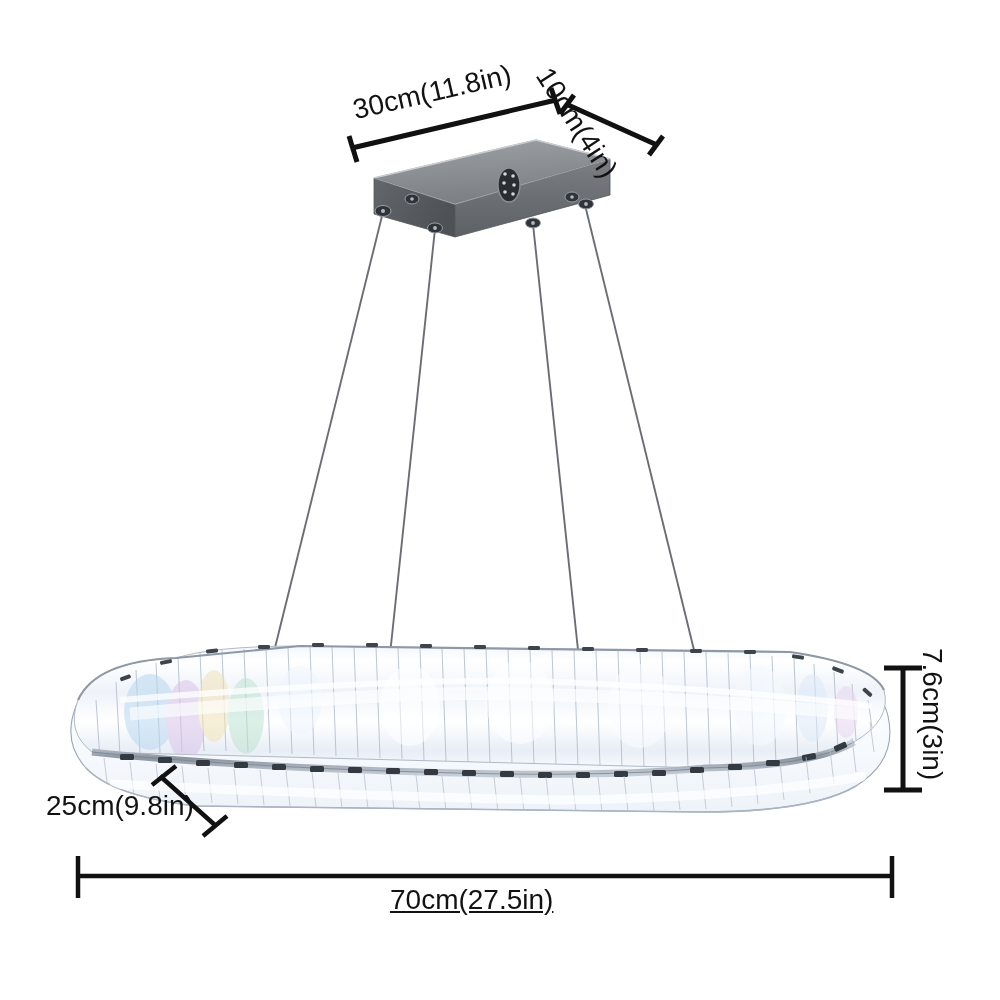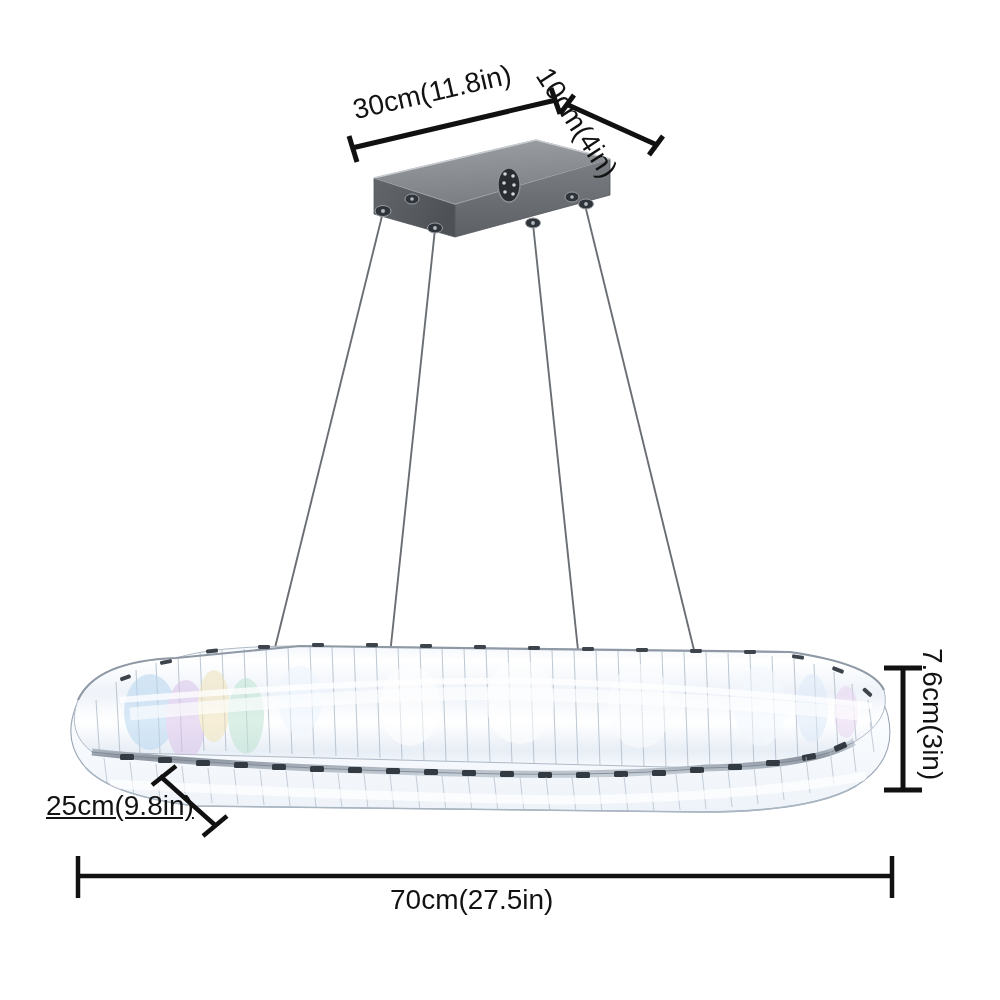--- a/index.html
+++ b/index.html
@@ -342,17 +342,17 @@
       </g>
     </g>
   </svg>
 
   <div class="dim-label" style="left:350px; top:95px; font-size:28px; transform:rotate(-13deg); transform-origin:left top;">30cm(11.8in)</div>
 
   <div class="dim-label" style="left:556px; top:62px; font-size:28px; transform:rotate(57deg); transform-origin:left top;">10cm(4in)</div>
 
   <div class="dim-label" style="left:948px; top:648px; font-size:28px; transform:rotate(90deg); transform-origin:left top;">7.6cm(3in)</div>
 
-  <div class="dim-label" style="left:46px; top:790px; font-size:28px;text-decoration:underline;">25cm(9.8in)</div>
-
-  <div class="dim-label" style="left:390px; top:884px; font-size:28px;">70cm(27.5in)</div>
+  <div class="dim-label" style="left:46px; top:790px; font-size:28px;">25cm(9.8in)</div>
+
+  <div class="dim-label" style="left:390px; top:884px; font-size:28px;text-decoration:underline;">70cm(27.5in)</div>
 
 </div>
 
 </body></html>

